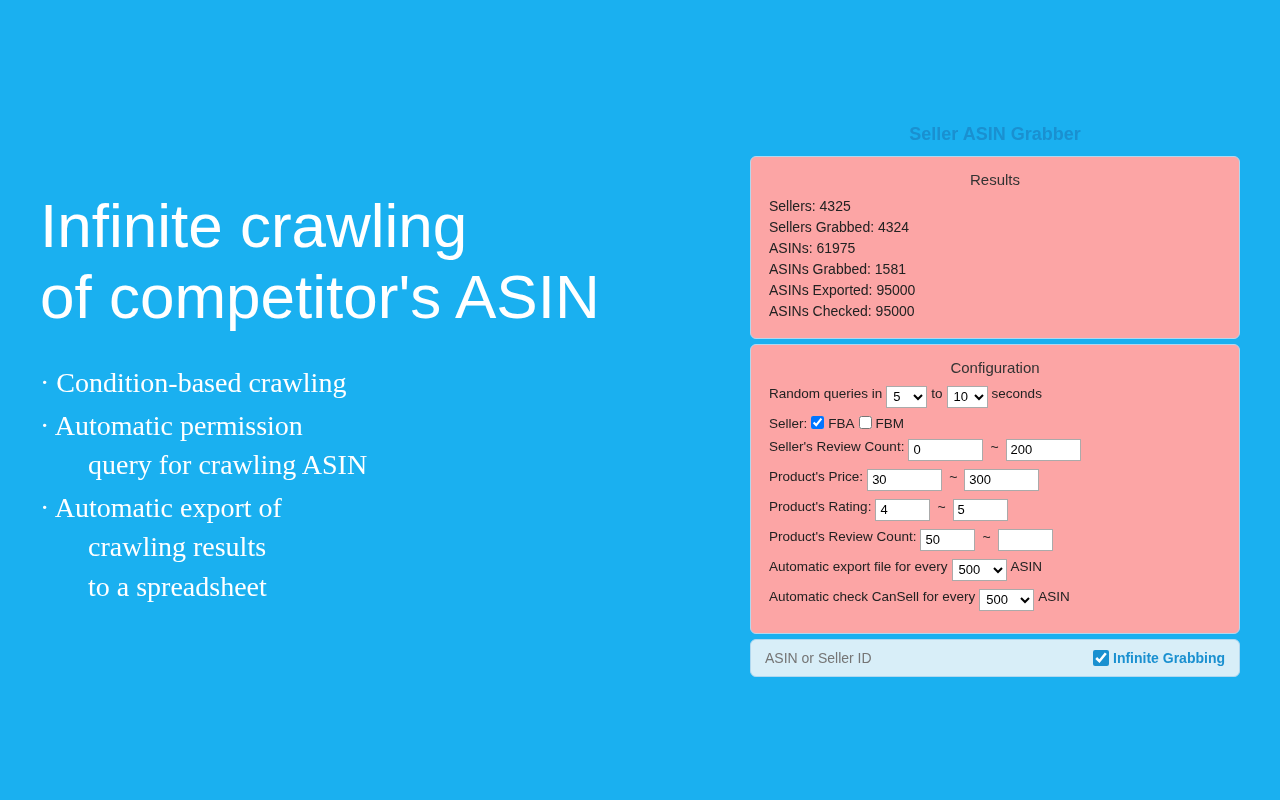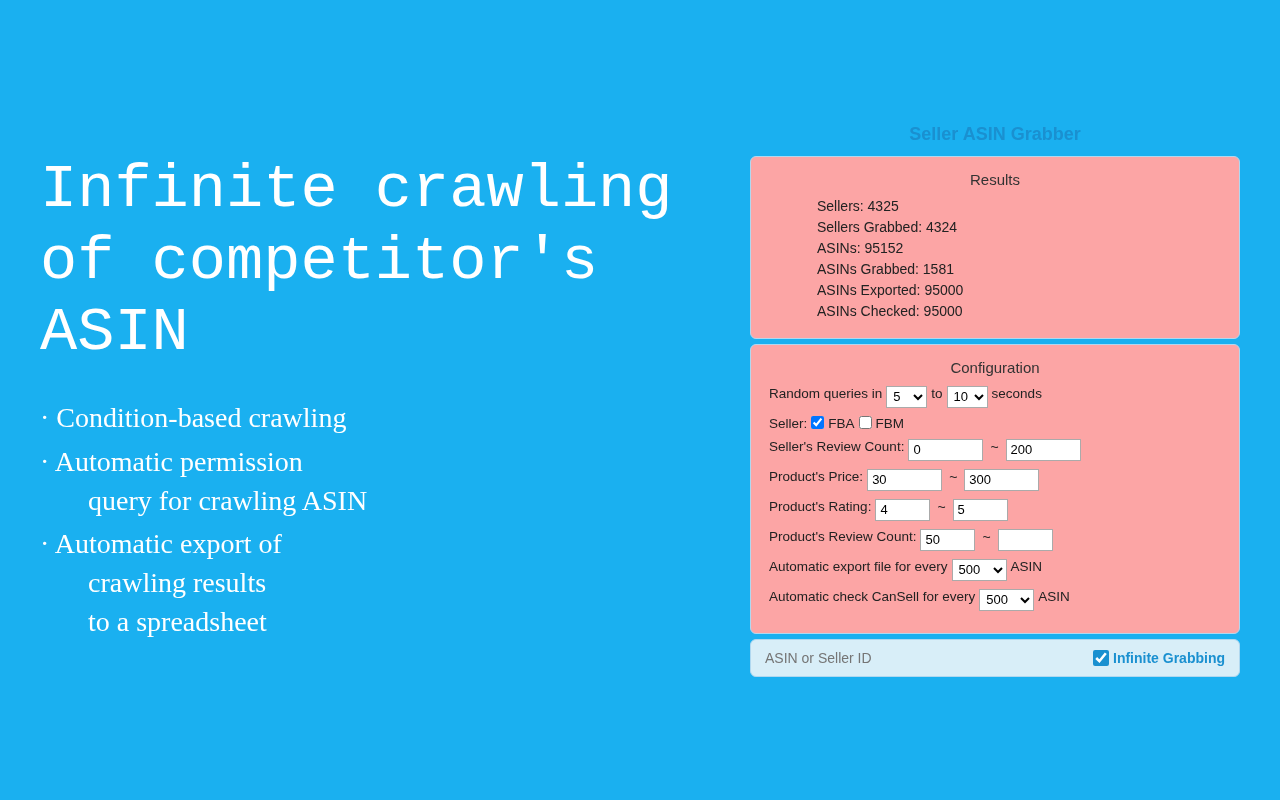--- a/index.html
+++ b/index.html
@@ -19,21 +19,21 @@
     .left-panel {
       flex: 1;
       color: white;
       padding-right: 30px;
     }
     .main-heading {
       font-size: 62px;
       font-weight: 300;
       line-height: 1.15;
       margin-bottom: 30px;
-      font-family: Liberation Mono, monospace;
+      font-family: Liberation Sans, sans-serif;
     }
     .bullet-list {
       list-style: none;
       font-size: 28px;
       font-weight: 300;
       line-height: 1.4;
       font-family: Georgia, serif;
     }
     .bullet-list li {
       margin-bottom: 4px;
@@ -74,21 +74,20 @@
       font-weight: normal;
       color: #333;
       margin-bottom: 10px;
       border-bottom: none;
     }
 
     .result-row {
       font-size: 14px;
       color: #222;
       margin-bottom: 5px;
-      margin-left: 48px;
     }
 
     
     .config-row {
       display: flex;
       align-items: flex-start;
       font-size: 13.5px;
       color: #222;
       margin-bottom: 8px;
       flex-wrap: wrap;
@@ -174,21 +173,21 @@
 </div>
 
 <div class="right-panel">
 
   <div class="panel-title">Seller ASIN Grabber</div>
 
   <div class="card">
     <div class="card-title">Results</div>
     <div class="result-row">Sellers: <span>4325</span></div>
     <div class="result-row">Sellers Grabbed: <span>4324</span></div>
-    <div class="result-row">ASINs: <span>95152</span></div>
+    <div class="result-row">ASINs: <span>61975</span></div>
     <div class="result-row">ASINs Grabbed: <span>1581</span></div>
     <div class="result-row">ASINs Exported: <span>95000</span></div>
     <div class="result-row">ASINs Checked: <span>95000</span></div>
   </div>
 
   <div class="card">
     <div class="card-title">Configuration</div>
 
     <div class="config-row">
       <label>Random queries in</label>

